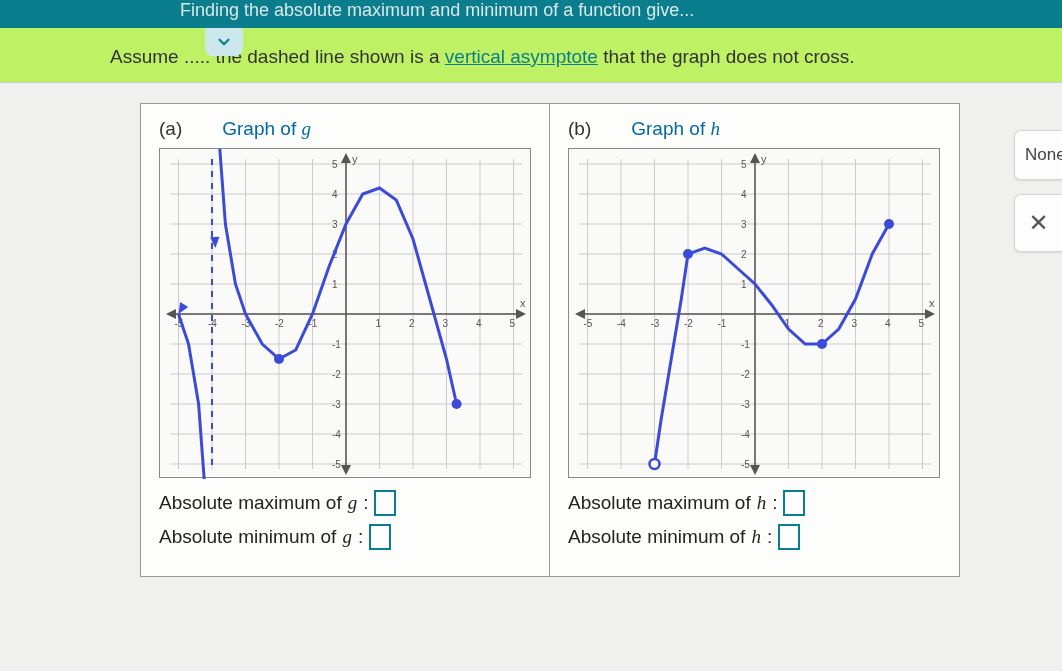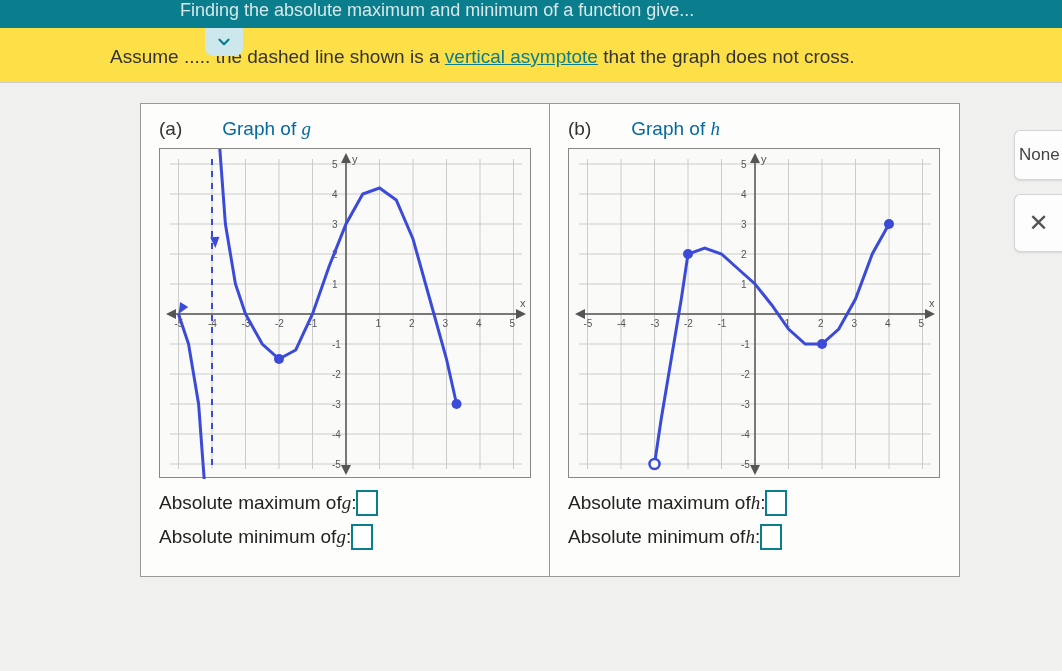--- a/index.html
+++ b/index.html
@@ -13,21 +13,21 @@
   }
   .header {
     background: #0a7e8c;
     color: #d8e8ea;
     padding: 0 4px 8px 180px;
     font-size: 18px;
     height: 28px;
     box-shadow: 0 2px 4px rgba(0,0,0,0.2);
   }
   .prompt-area {
-    background: #fde047;
+    background: #bef264;
     padding: 18px 30px 14px 110px;
     font-size: 19px;
     color: #333;
     border-bottom: 1px solid #ccc;
     position: relative;
   }
   .chevron-badge {
     position: absolute;
     left: 205px;
     top: 0;
@@ -70,20 +70,21 @@
     background: #fafaf9;
     position: relative;
     margin-bottom: 12px;
   }
   .answer-row {
     font-size: 19px;
     color: #222;
     margin: 8px 0;
     display: flex;
     align-items: center;
+    gap: 6px;
   }
   .answer-row i { font-style: italic; font-family: 'Times New Roman', serif; }
   .answer-box {
     display: inline-block;
     width: 22px;
     height: 26px;
     border: 2px solid #0a7e8c;
     background: #fff;
     vertical-align: middle;
   }
@@ -91,21 +92,21 @@
     position: absolute;
     right: 0;
     top: 130px;
     width: 76px;
   }
   .side-btn {
     background: #fdfdfd;
     border: 1px solid #d5d5d5;
     border-right: none;
     border-radius: 6px 0 0 6px;
-    padding: 14px 4px;
+    padding: 14px 10px;
     margin-bottom: 14px;
     text-align: center;
     font-size: 17px;
     color: #444;
     box-shadow: 0 1px 2px rgba(0,0,0,0.1);
     margin-left: 28px;
   }
   .side-btn.x { font-size: 24px; color: #555; }
   svg { display: block; }
   .axis-label { font-size: 11px; fill: #555; font-family: Arial; }

